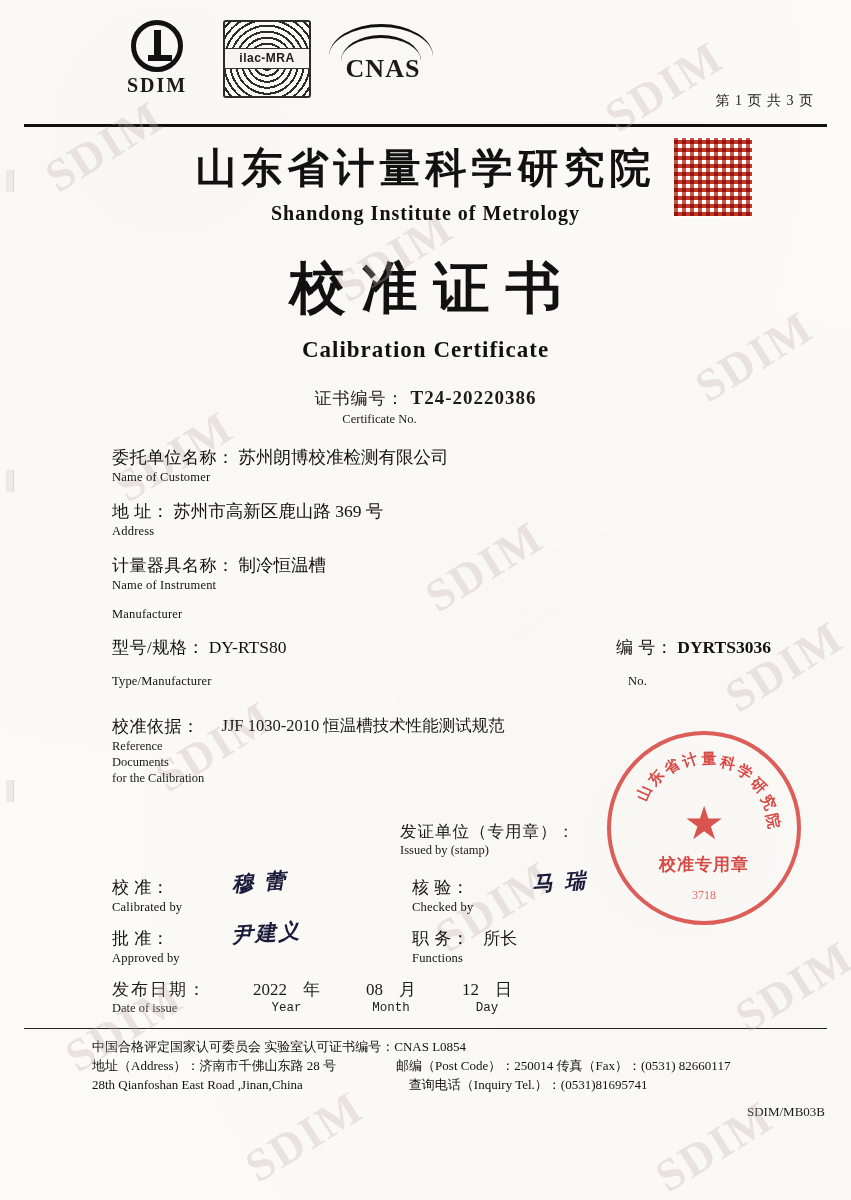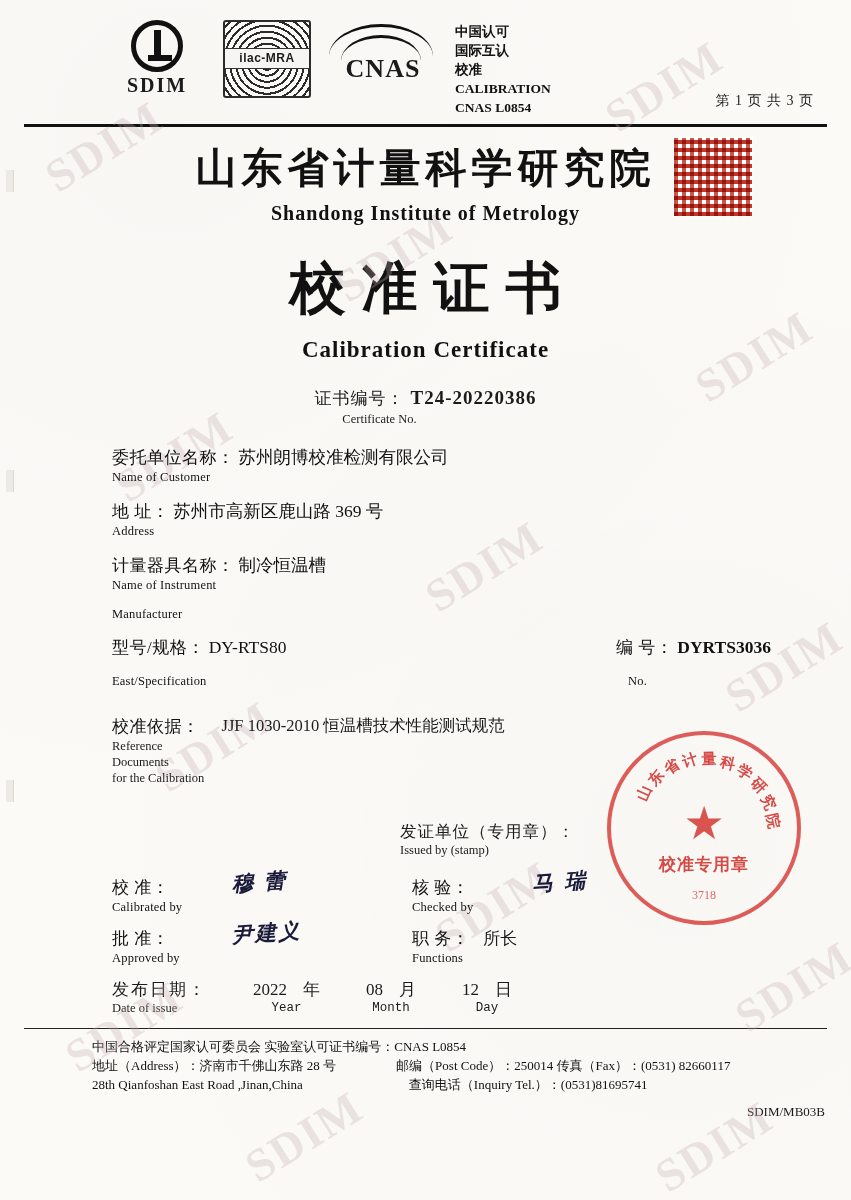--- a/index.html
+++ b/index.html
@@ -475,27 +475,20 @@
         <div class="sdim-circle"></div>
         <div class="sdim-text">SDIM</div>
       </div>
       <div class="ilac-logo">
         <div class="ilac-band">ilac-MRA</div>
       </div>
       <div class="cnas-logo">
         <div class="cnas-arcs"></div>
         <div class="cnas-word">CNAS</div>
       </div>
-      <div class="cnas-caption">
-        <div>中国认可</div>
-        <div>国际互认</div>
-        <div>校准</div>
-        <div class="en">CALIBRATION</div>
-        <div class="en">CNAS L0854</div>
-      </div>
     </div>
     <div class="page-num">第 1 页 共 3 页</div>
   </div>
   <div class="hr-thick"></div>
 
   <div class="institute">
     <div class="inst-cn">山东省计量科学研究院</div>
     <div class="inst-en">Shandong  Institute  of  Metrology</div>
     <div class="qr"></div>
   </div>
@@ -540,21 +533,21 @@
     <div class="frow">
       <div class="row-flex">
         <div>
           <span class="fcn">型号/规格：</span><span class="fval">DY-RTS80</span>
         </div>
         <div class="right-part">
           <span class="fcn">编  号：</span><span class="fval">DYRTS3036</span>
         </div>
       </div>
       <div class="sub-en-flex" style="margin-top:14px;">
-        <div class="fen">East/Specification</div>
+        <div class="fen">Type/Manufacturer</div>
         <div class="fen r">No.</div>
       </div>
     </div>
 
     <div class="ref">
       <div>
         <span class="fcn">校准依据：</span><span class="ref-val">JJF 1030-2010 恒温槽技术性能测试规范</span>
       </div>
       <div class="ref-en">Reference</div>
       <div class="ref-en">Documents</div>

